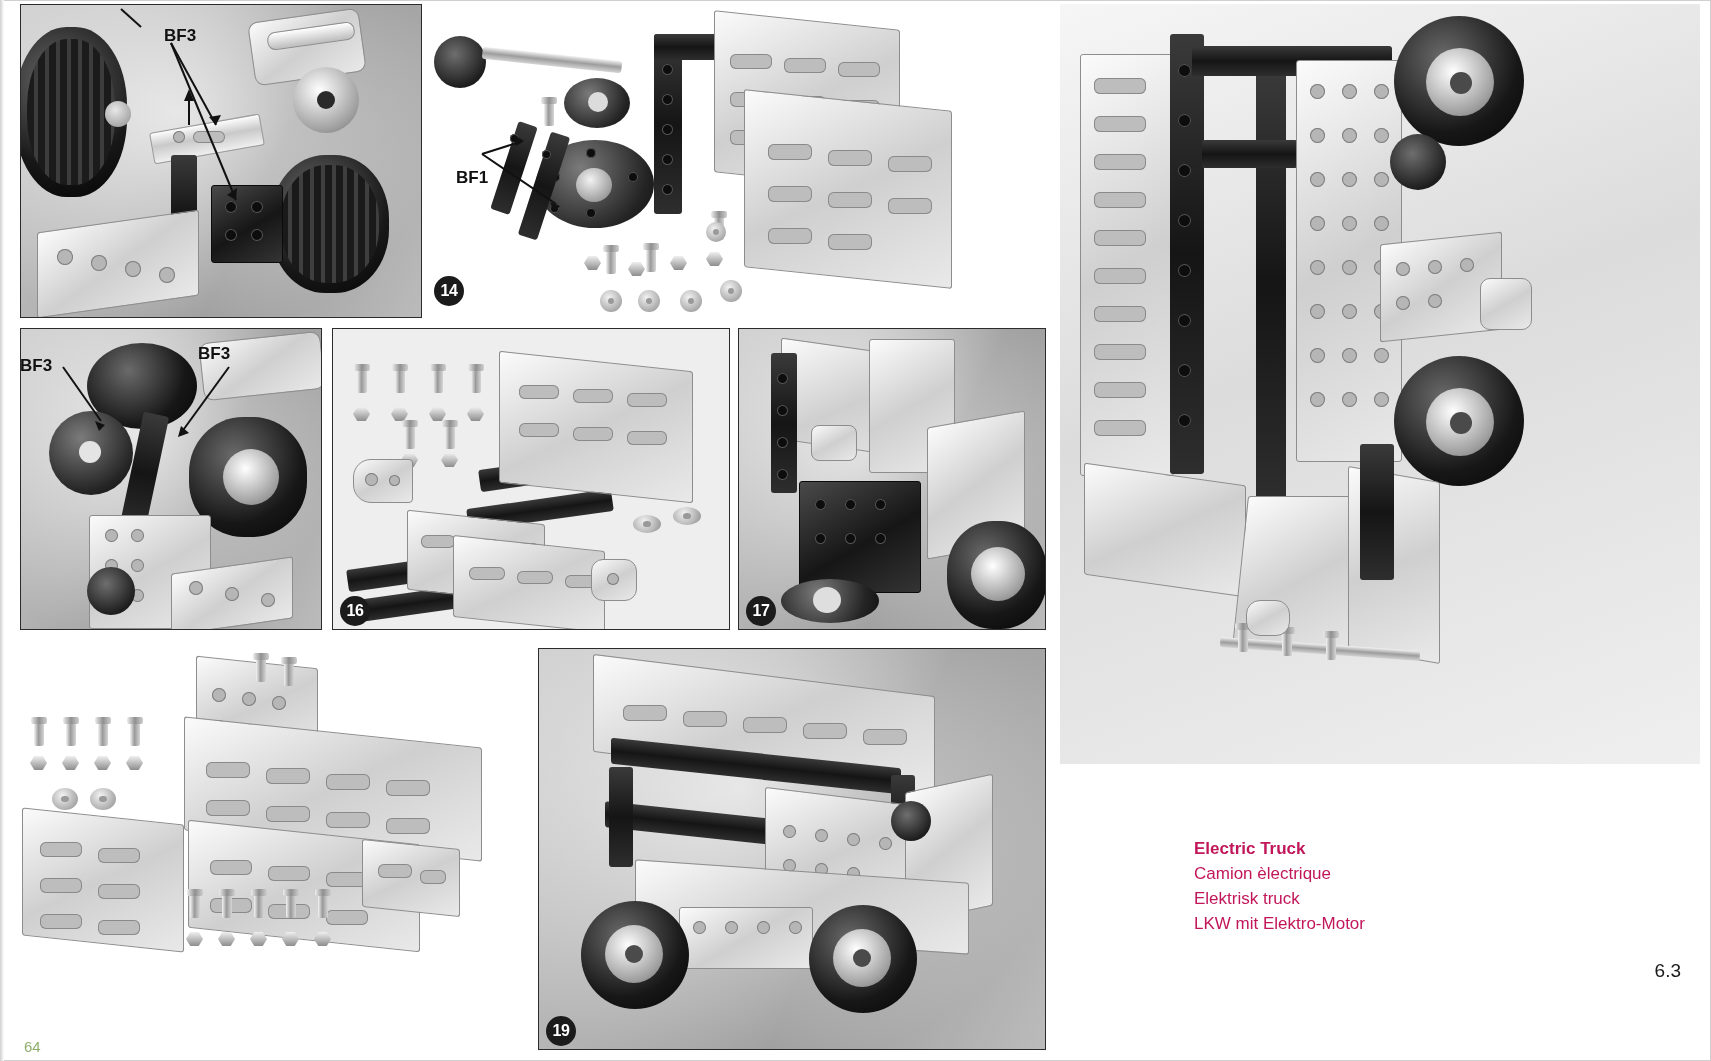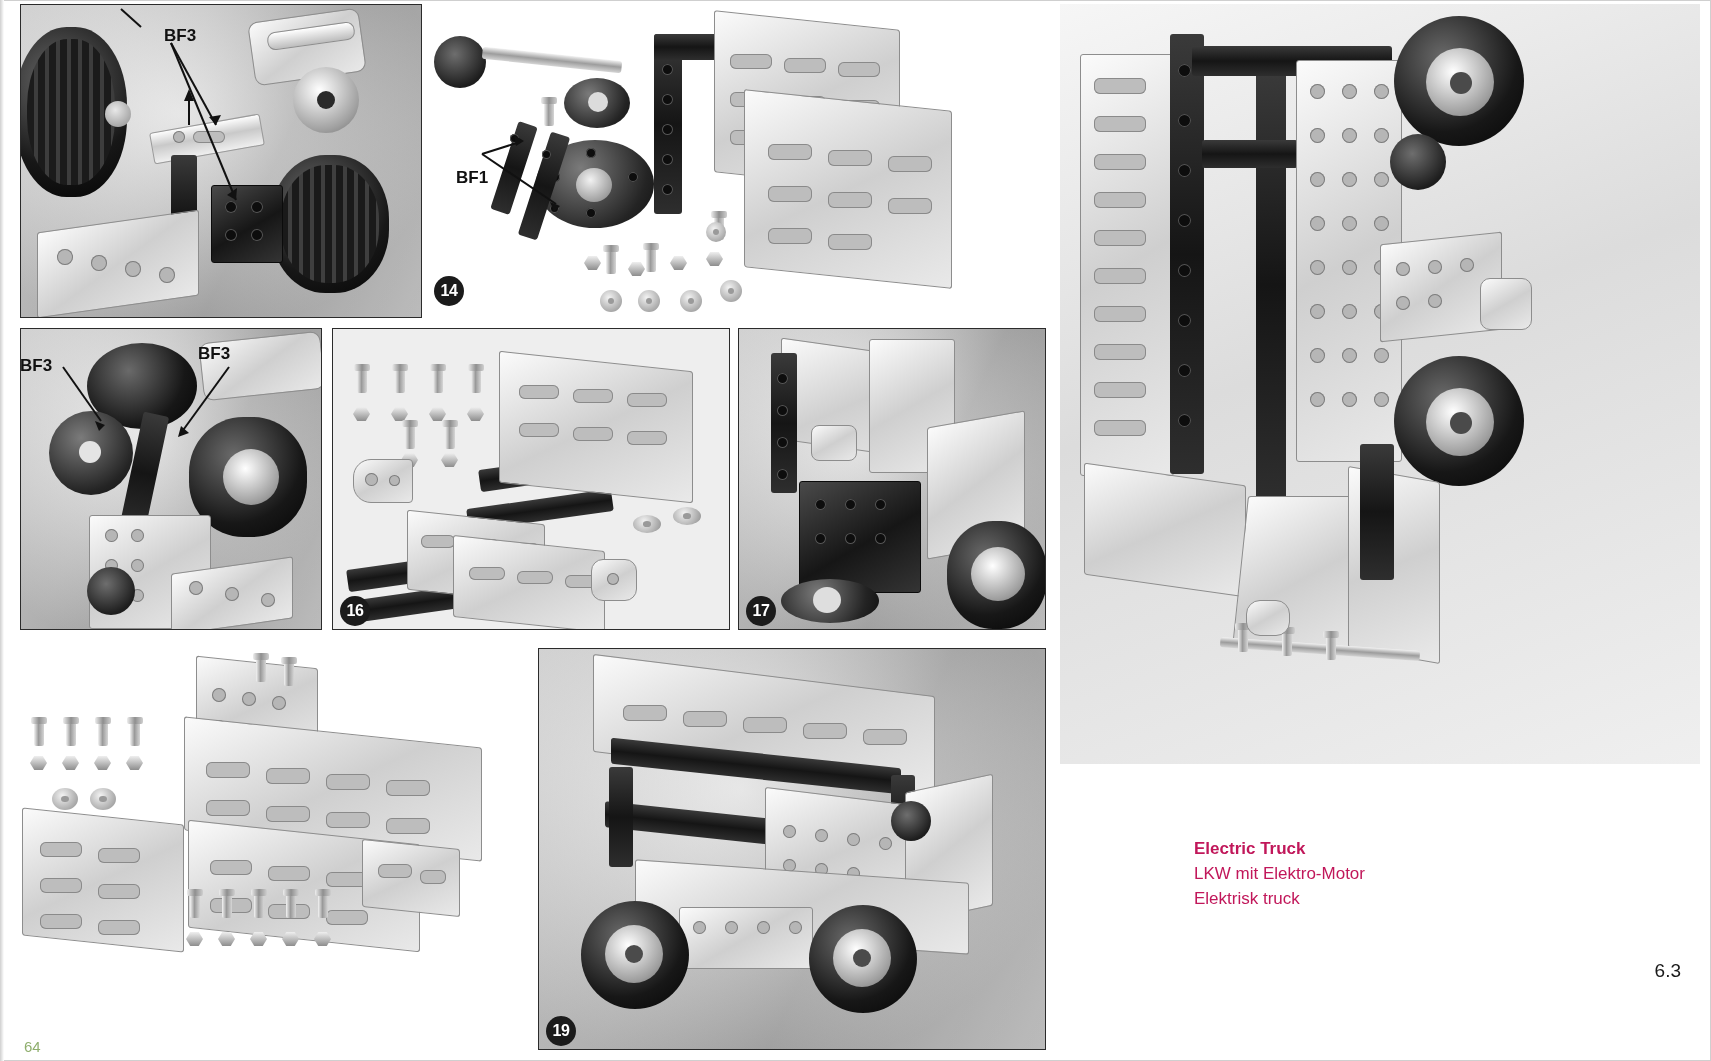--- a/index.html
+++ b/index.html
@@ -491,19 +491,20 @@
     <div class="strip" style="left:300px;top:440px;width:34px;height:136px;"></div>
     <div class="rod" style="left:160px;top:640px;width:200px;height:10px;transform:rotate(4deg);"></div>
     <div class="bolt" style="left:178px;top:624px;"></div>
     <div class="bolt" style="left:222px;top:628px;"></div>
     <div class="bolt" style="left:266px;top:632px;"></div>
     <div class="plate" style="left:186px;top:596px;width:42px;height:34px;border-radius:14px;"></div>
   </div>
 
   <div class="captions">
     <div class="line first">Electric Truck</div>
+    <div class="line">Camion èlectrique</div>
+    <div class="line">Elektrisk  truck</div>
     <div class="line">LKW mit Elektro-Motor</div>
-    <div class="line">Elektrisk  truck</div>
   </div>
 
   <div class="pagenum">6.3</div>
   <div class="folio">64</div>
 </div>
 
 </body></html>

